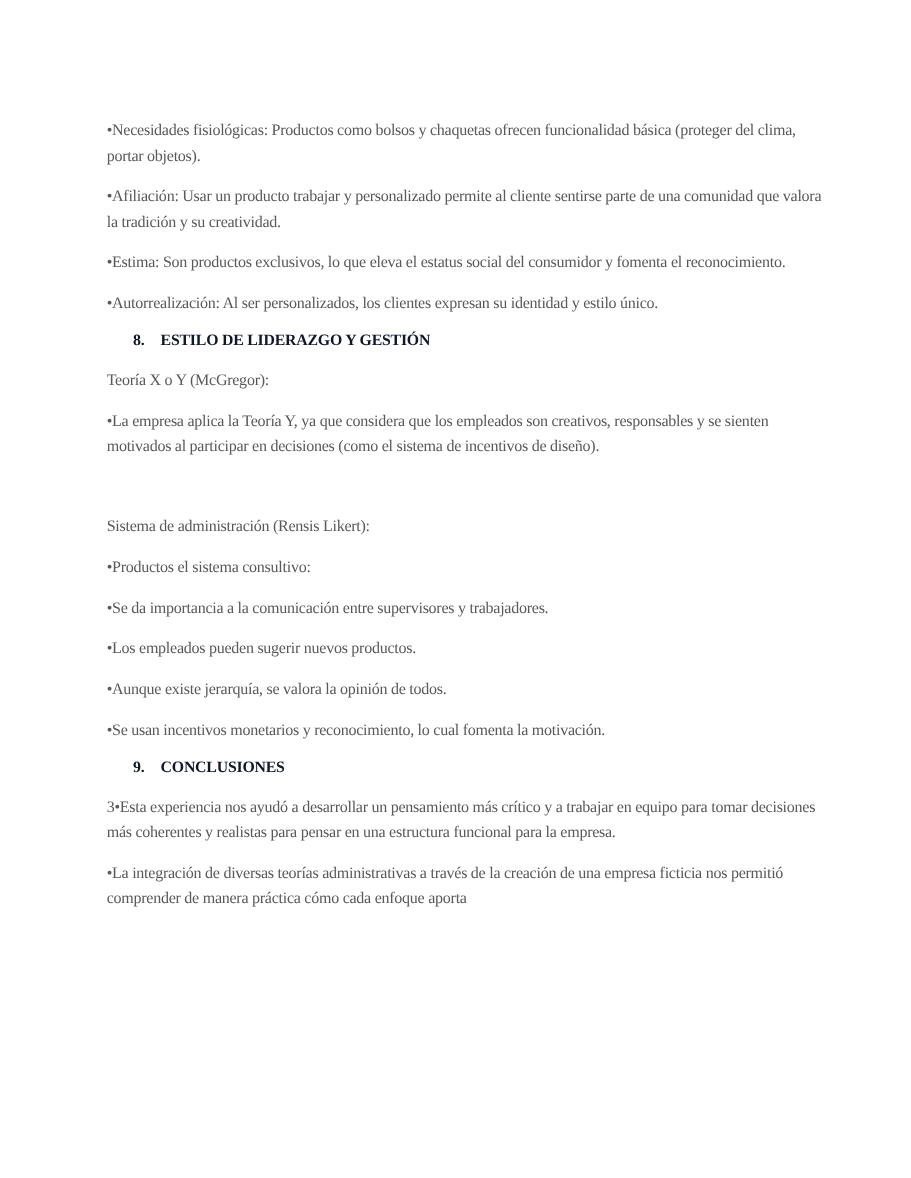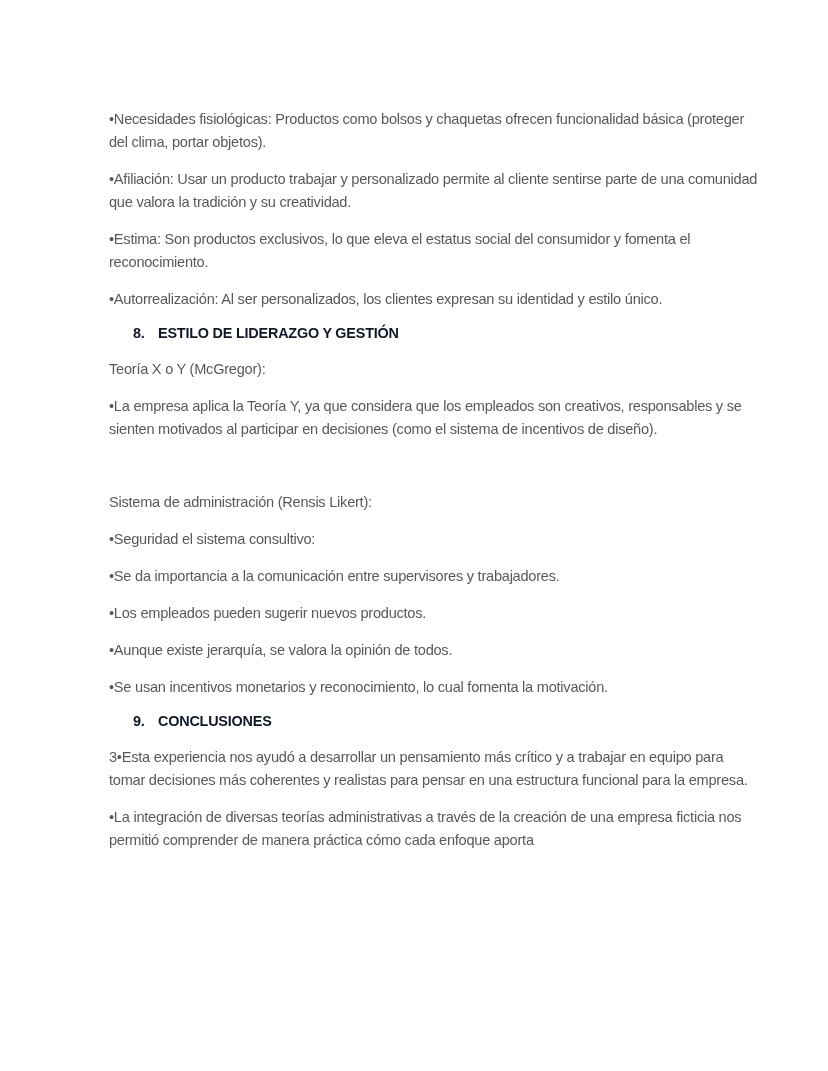--- a/index.html
+++ b/index.html
@@ -1,22 +1,21 @@
 <!DOCTYPE html>
 <html><head>
 <meta charset="utf-8">
 <style>
   html, body { margin: 0; padding: 0; background: #ffffff; }
   body { width: 828px; height: 1071px; position: relative; overflow: hidden; }
   .page {
     position: absolute; left: 97px; top: 108px; width: 650px;
-    font-family: Liberation Sans, sans-serif;
+    font-family: Liberation Serif, serif;
     font-size: 14.6px; line-height: 23px; color: #595959;
     letter-spacing: -0.25px;
-    margin-left: 12px;
   }
   .page p { margin: 0 0 14px 0; }
   .heading {
     color: #0f172a; font-weight: bold; font-size: 14.4px;
     margin: -3px 0 13px 24px !important; letter-spacing: -0.2px;
   }
   .heading .num { display: inline-block; width: 25px; }
   .spacer { height: 36px; }
 </style>
 </head>
@@ -28,21 +27,21 @@
   <p>•Estima: Son productos exclusivos, lo que eleva el estatus social del consumidor y fomenta el reconocimiento.</p>
   <p>•Autorrealización: Al ser personalizados, los clientes expresan su identidad y estilo único.</p>
 
   <p class="heading">
     <span class="num">8.</span><span>ESTILO DE LIDERAZGO Y GESTIÓN</span>
   </p>
   <p>Teoría X o Y (McGregor):</p>
   <p>•La empresa aplica la Teoría Y, ya que considera que los empleados son creativos, responsables y se sienten motivados al participar en decisiones (como el sistema de incentivos de diseño).</p>
   <div class="spacer"></div>
   <p>Sistema de administración (Rensis Likert):</p>
-  <p>•Seguridad el sistema consultivo:</p>
+  <p>•Productos el sistema consultivo:</p>
   <p>•Se da importancia a la comunicación entre supervisores y trabajadores.</p>
   <p>•Los empleados pueden sugerir nuevos productos.</p>
   <p>•Aunque existe jerarquía, se valora la opinión de todos.</p>
   <p>•Se usan incentivos monetarios y reconocimiento, lo cual fomenta la motivación.</p>
 
   <p class="heading">
     <span class="num">9.</span><span>CONCLUSIONES</span>
   </p>
   <p>3•Esta experiencia nos ayudó a desarrollar un pensamiento más crítico y a trabajar en equipo para tomar decisiones más coherentes y realistas para pensar en una estructura funcional para la empresa.</p>
   <p>•La integración de diversas teorías administrativas a través de la creación de una empresa ficticia nos permitió comprender de manera práctica cómo cada enfoque aporta</p>

